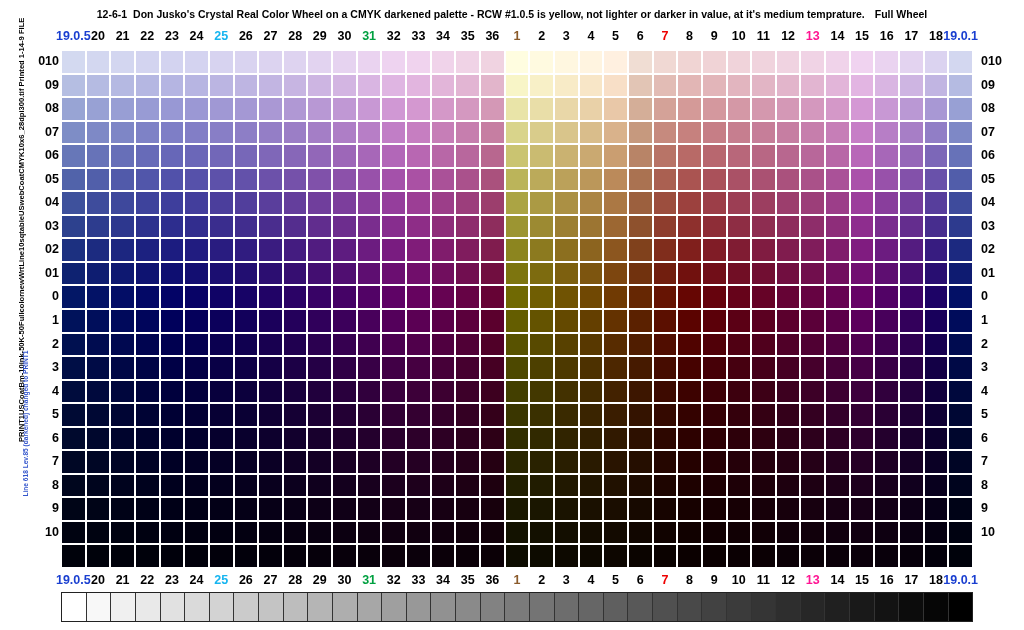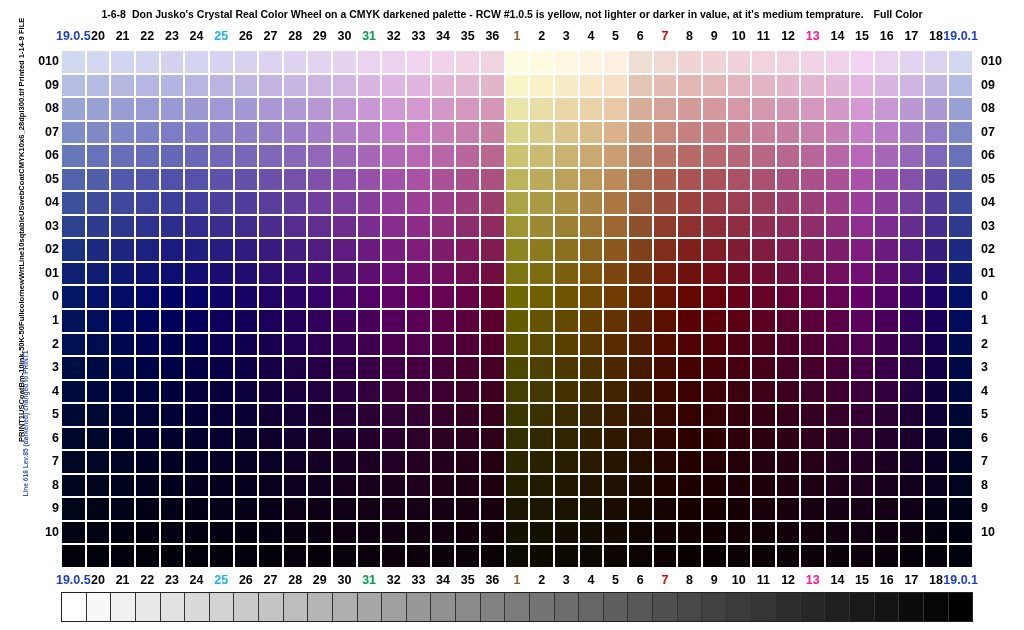--- a/index.html
+++ b/index.html
@@ -39,21 +39,21 @@
 
   #grayscale{position:absolute;left:61px;top:592px;width:912px;height:30px;
              display:flex;border:1px solid #222;box-sizing:border-box;}
   #grayscale .gcell{flex:1 1 0;height:100%;box-sizing:border-box;border-right:1px solid #333;}
   #grayscale .gcell:last-child{border-right:none;}
 </style>
 </head>
 <body>
 
 <div id="title">
-  <span class="code">1-6-8</span><span>Don Jusko's Crystal Real Color Wheel on a CMYK darkened palette - RCW #1.0.5 is yellow, not lighter or darker in value, at it's medium temprature.</span><span class="full">Full Color</span>
+  <span class="code">12-6-1</span><span>Don Jusko's Crystal Real Color Wheel on a CMYK darkened palette - RCW #1.0.5 is yellow, not lighter or darker in value, at it's medium temprature.</span><span class="full">Full Wheel</span>
 </div>
 
 <div class="colrow" id="colrow-top">
     <div class="clabel" style="left: 49px; width: 48.6486px; color: rgb(26, 63, 208);">19.0.5</div>
     <div class="clabel" style="left: 73.6486px; width: 48.6486px;">20</div>
     <div class="clabel" style="left: 98.2973px; width: 48.6486px;">21</div>
     <div class="clabel" style="left: 122.946px; width: 48.6486px;">22</div>
     <div class="clabel" style="left: 147.595px; width: 48.6486px;">23</div>
     <div class="clabel" style="left: 172.243px; width: 48.6486px;">24</div>
     <div class="clabel" style="left: 196.892px; width: 48.6486px; color: rgb(22, 181, 240);">25</div>

